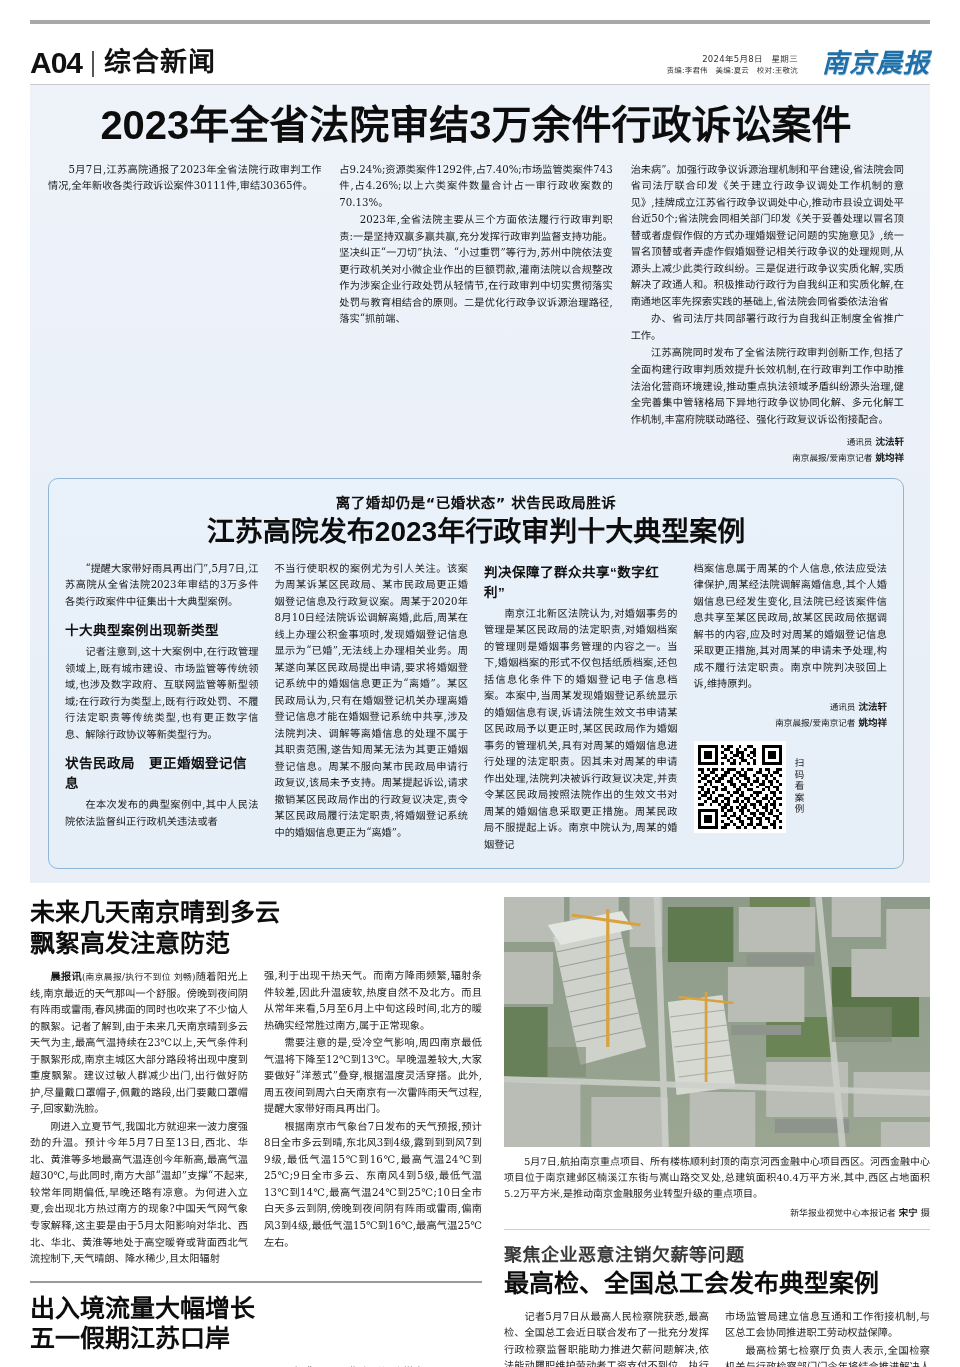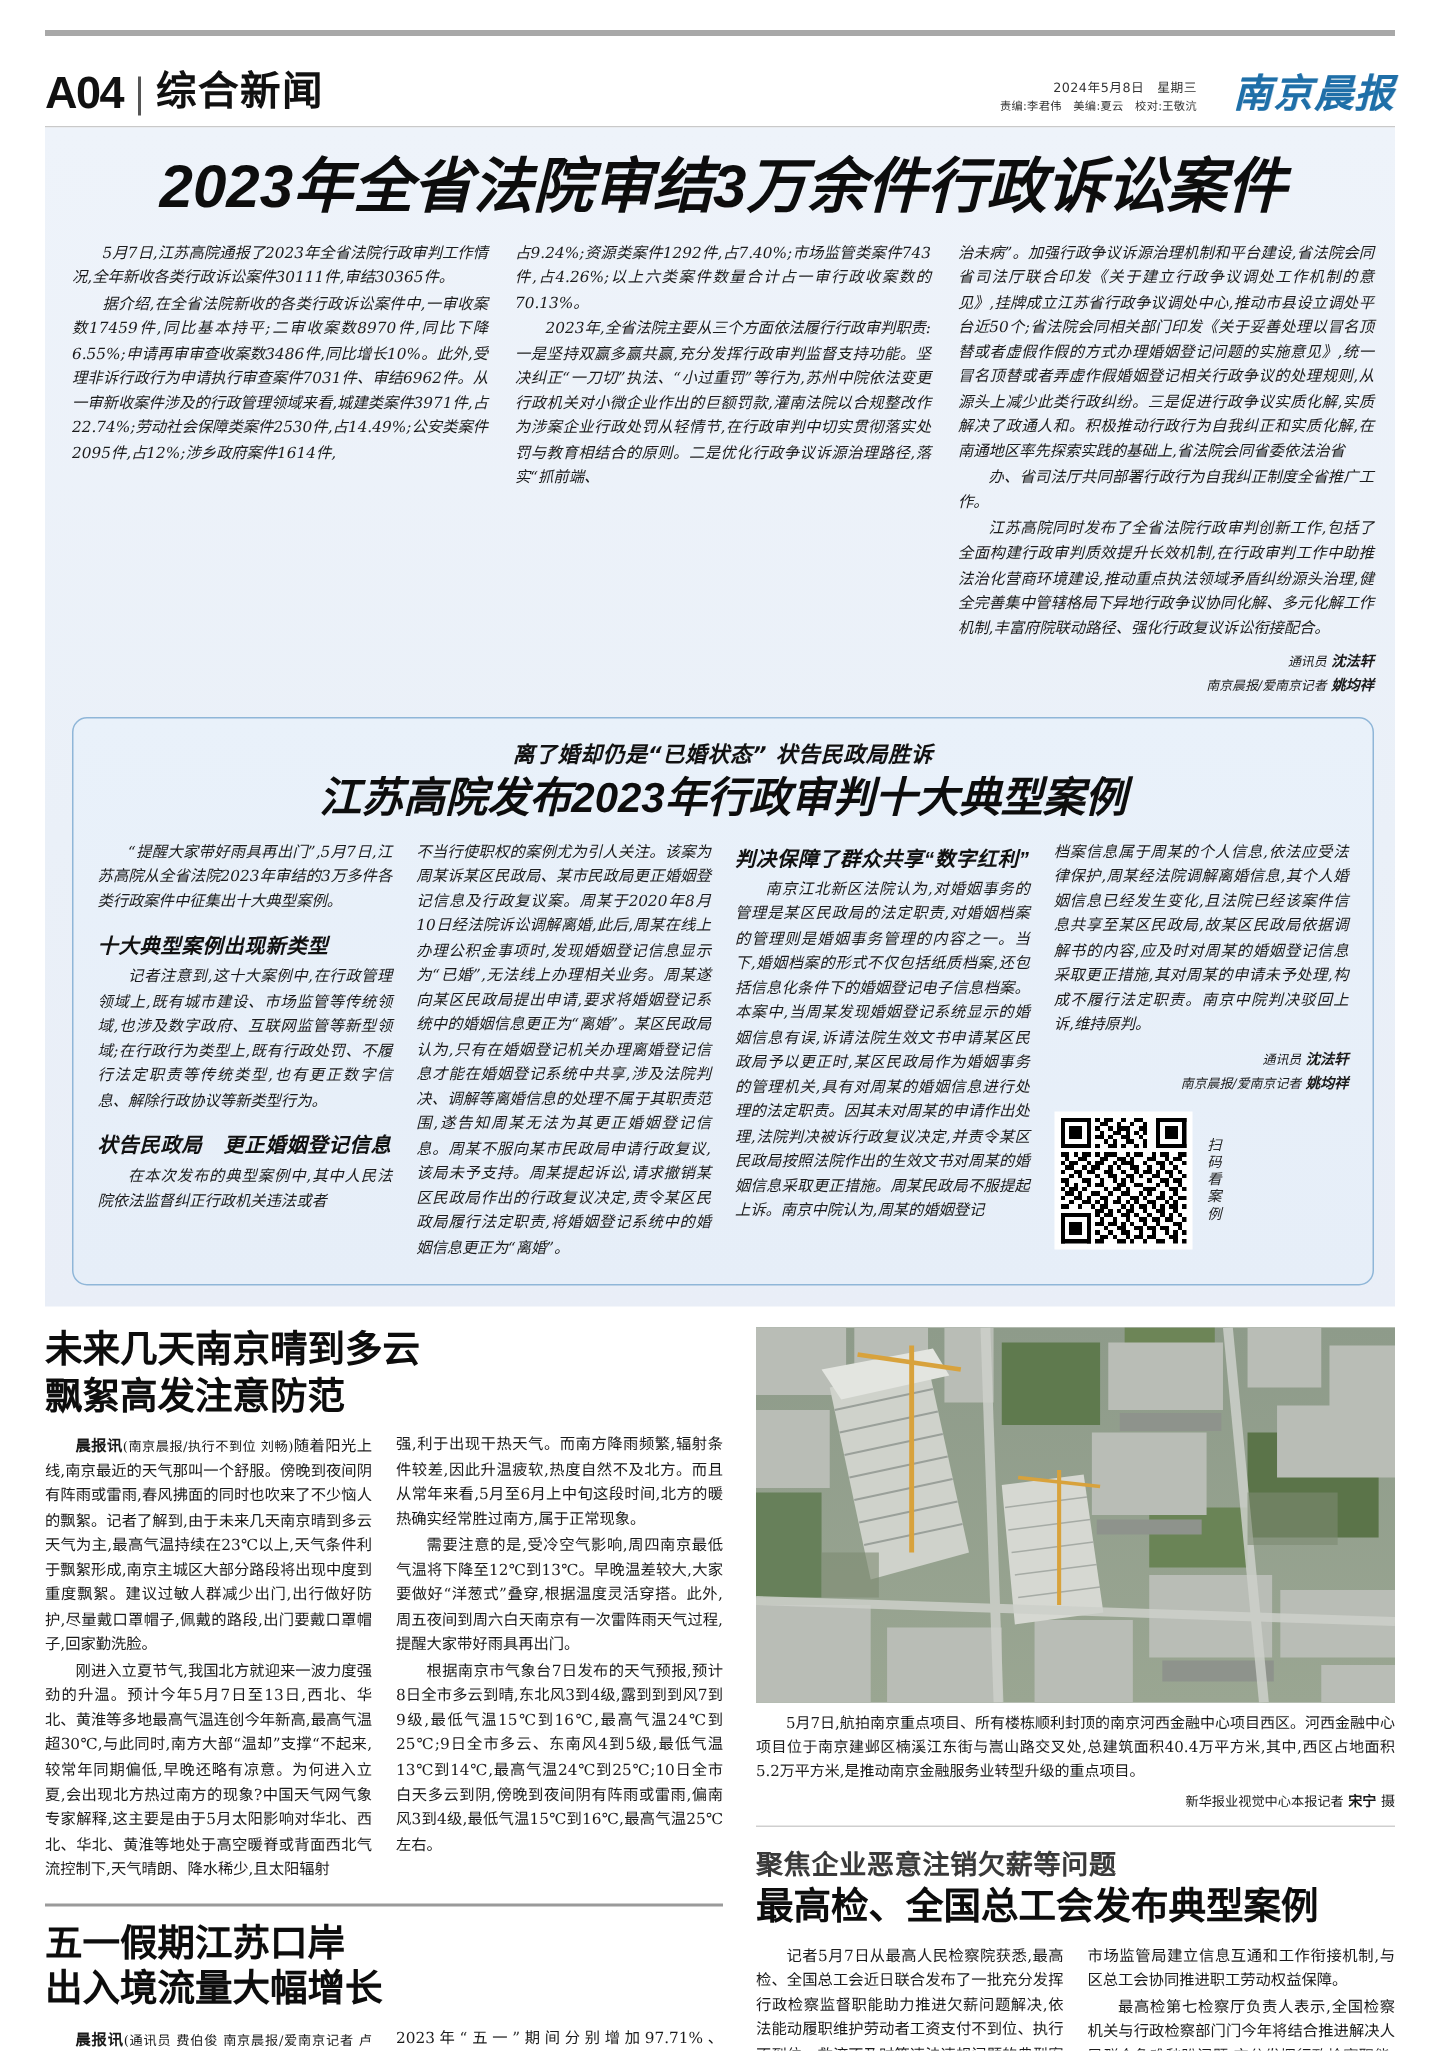--- a/index.html
+++ b/index.html
@@ -94,23 +94,22 @@
   }
   .mh-rule {
     margin: 6px 30px 0 30px;
     border-bottom: 1px solid #c9c9c9;
   }
 
   
   .feature {
     margin: 0 30px;
     background: linear-gradient(180deg,#eef3fa 0%, #eaf0f8 60%, #e9eef7 100%);
-    padding: 14px 14px 10px 18px;
+    padding: 14px 26px 10px 18px;
     box-sizing: border-box;
-    font-style: italic;
   }
   .lead-headline {
     font-size: 40px;
     font-weight: bold;
     text-align: center;
     letter-spacing: 0px;
     color: #0d0d0d;
     line-height: 1.12;
     margin: 4px 0 14px 0;
     font-family: "Liberation Sans", sans-serif;
@@ -285,21 +284,20 @@
   <div class="mh-rule"></div>
 
   <div class="feature">
 
     <div class="lead-headline">2023年全省法院审结3万余件行政诉讼案件</div>
 
     <div class="cols3">
       <div class="col">
         <div class="bodytext">
           <p>5月7日,江苏高院通报了2023年全省法院行政审判工作情况,全年新收各类行政诉讼案件30111件,审结30365件。</p>
-          <p>据介绍,在全省法院新收的各类行政诉讼案件中,一审收案数17459件,同比基本持平;二审收案数8970件,同比下降6.55%;申请再审审查收案数3486件,同比增长10%。此外,受理非诉行政行为申请执行审查案件7031件、审结6962件。从一审新收案件涉及的行政管理领域来看,城建类案件3971件,占22.74%;劳动社会保障类案件2530件,占14.49%;公安类案件2095件,占12%;涉乡政府案件1614件,</p>
         </div>
       </div>
       <div class="col">
         <div class="bodytext">
           <p class="noind">占9.24%;资源类案件1292件,占7.40%;市场监管类案件743件,占4.26%;以上六类案件数量合计占一审行政收案数的70.13%。</p>
           <p>2023年,全省法院主要从三个方面依法履行行政审判职责:一是坚持双赢多赢共赢,充分发挥行政审判监督支持功能。坚决纠正“一刀切”执法、“小过重罚”等行为,苏州中院依法变更行政机关对小微企业作出的巨额罚款,灌南法院以合规整改作为涉案企业行政处罚从轻情节,在行政审判中切实贯彻落实处罚与教育相结合的原则。二是优化行政争议诉源治理路径,落实“抓前端、</p>
         </div>
       </div>
       <div class="col">
         <div class="bodytext">
@@ -617,22 +615,22 @@
             <p class="noind">强,利于出现干热天气。而南方降雨频繁,辐射条件较差,因此升温疲软,热度自然不及北方。而且从常年来看,5月至6月上中旬这段时间,北方的暖热确实经常胜过南方,属于正常现象。</p>
             <p>需要注意的是,受冷空气影响,周四南京最低气温将下降至12℃到13℃。早晚温差较大,大家要做好“洋葱式”叠穿,根据温度灵活穿搭。此外,周五夜间到周六白天南京有一次雷阵雨天气过程,提醒大家带好雨具再出门。</p>
             <p>根据南京市气象台7日发布的天气预报,预计8日全市多云到晴,东北风3到4级,露到到到风7到9级,最低气温15℃到16℃,最高气温24℃到25℃;9日全市多云、东南风4到5级,最低气温13℃到14℃,最高气温24℃到25℃;10日全市白天多云到阴,傍晚到夜间阴有阵雨或雷雨,偏南风3到4级,最低气温15℃到16℃,最高气温25℃左右。</p>
           </div>
         </div>
       </div>
 
       <div class="hr-dark"></div>
 
       <div class="sec-title">
+        <div>出入境流量大幅增长</div>
         <div>五一假期江苏口岸</div>
-        <div>出入境流量大幅增长</div>
       </div>
       <div class="cols2">
         <div class="col">
           <div class="bodytext">
             <p><b class="tiny-lead">晨报讯</b><span class="sm">(通讯员 费伯俊 南京晨报/爱南京记者 卢斌)</span></p>
 
           </div>
         </div>
         <div class="col">
           <div class="bodytext">

